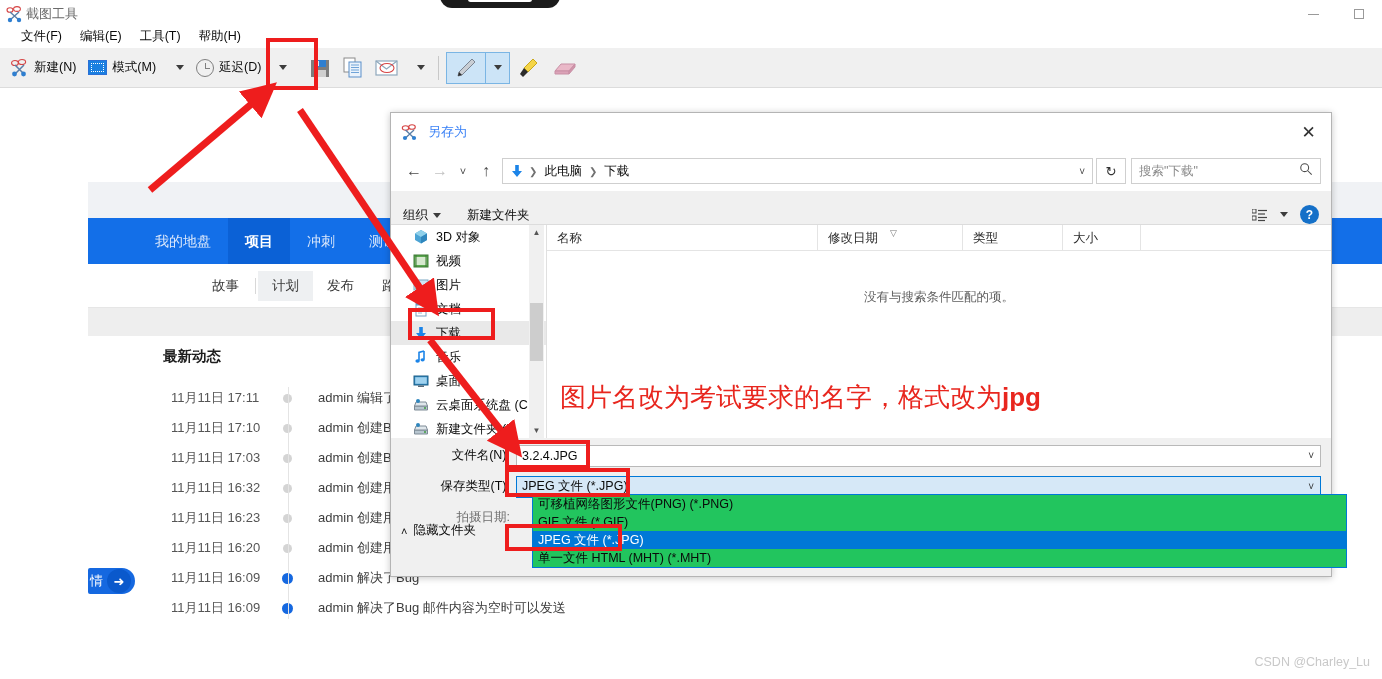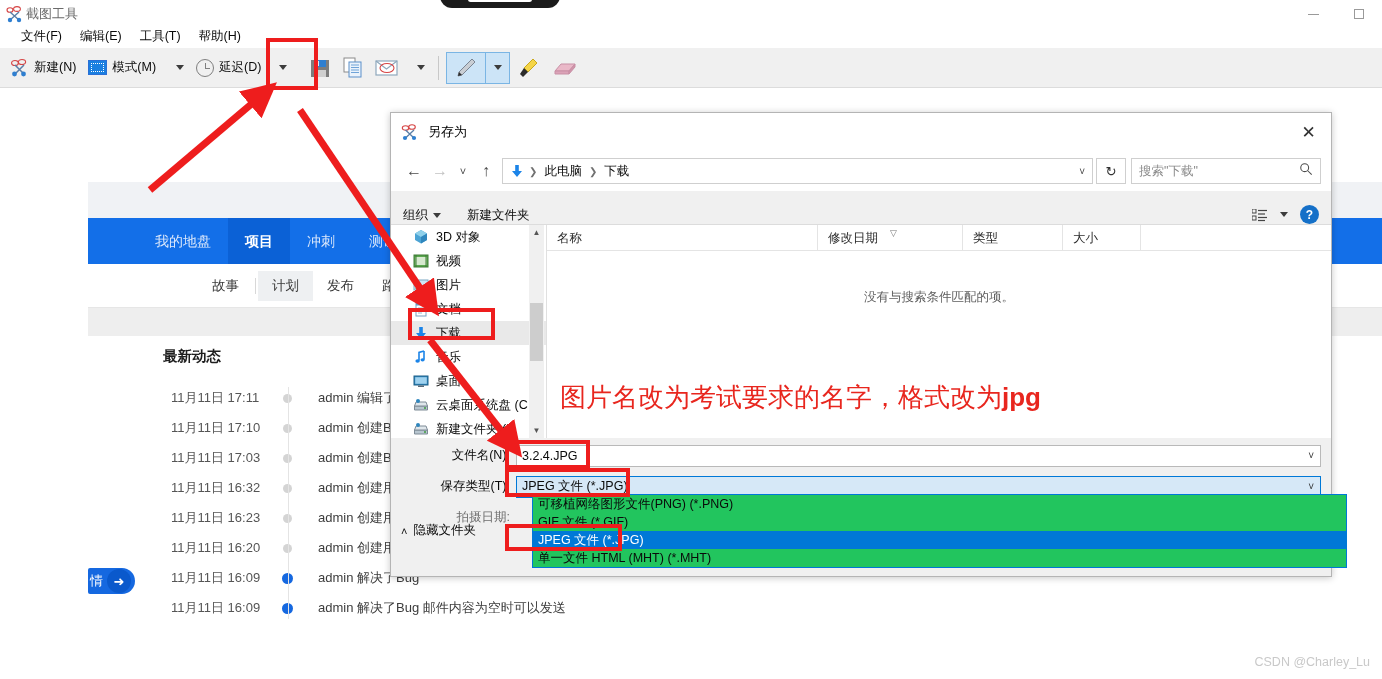--- a/index.html
+++ b/index.html
@@ -120,21 +120,21 @@
   }
 
   
   .dialog {
     position:absolute; left:390px; top:112px; width:942px; height:465px;
     background:#f0f0f0; border:1px solid #b4b4b4;
     box-shadow:0 1px 7px rgba(0,0,0,.22);
   }
   .dlg-title { height:38px; display:flex; align-items:center; position:relative; background:#fff; }
   .dlg-title-ico { width:18px;height:18px; margin-left:10px; position:relative; }
-  .dlg-title-text { font-size:13px; color:#000000; margin-left:9px; }
+  .dlg-title-text { font-size:13px; color:#3b82f6; margin-left:9px; }
   .dlg-close {
     position:absolute; right:0; top:0; width:45px; height:38px;
     display:flex; align-items:center; justify-content:center; font-size:17px; color:#333;
   }
   .dlg-navbar {
     position:absolute; left:0; top:38px; width:940px; height:40px; background:#fff;
     display:flex; align-items:center; padding:0 10px;
   }
   .nav-arrow { width:26px;height:26px; display:flex;align-items:center;justify-content:center;
                font-size:16px; color:#4a4a4a; }

